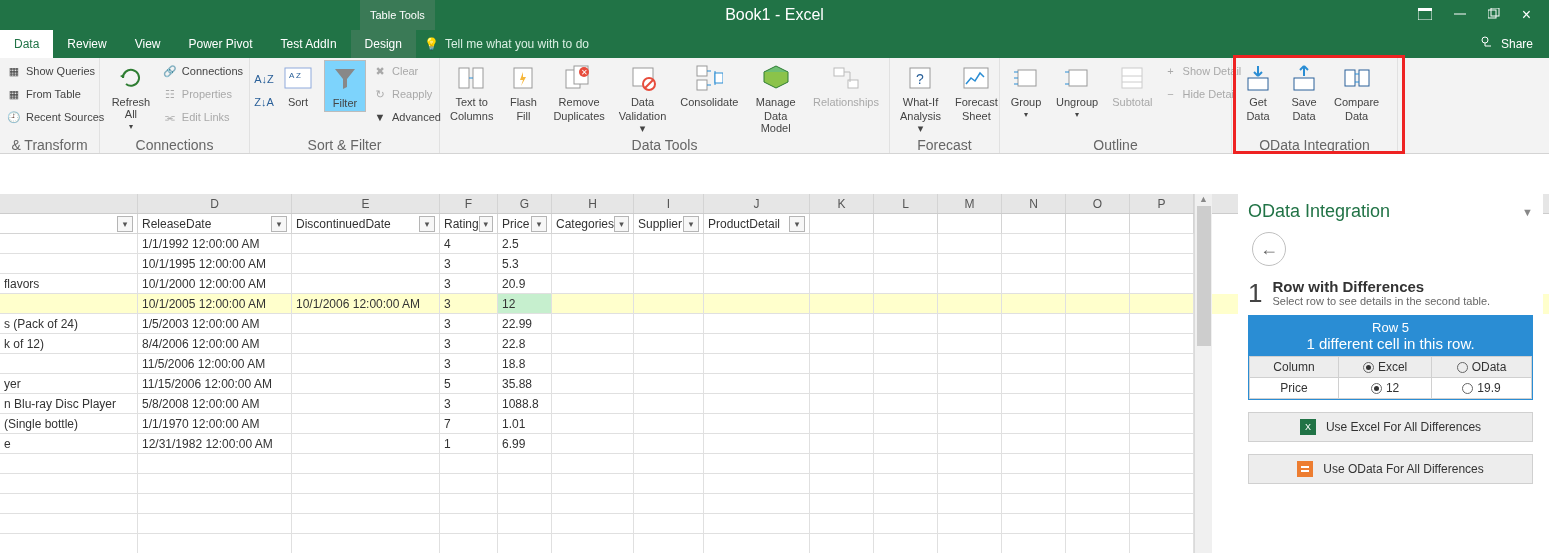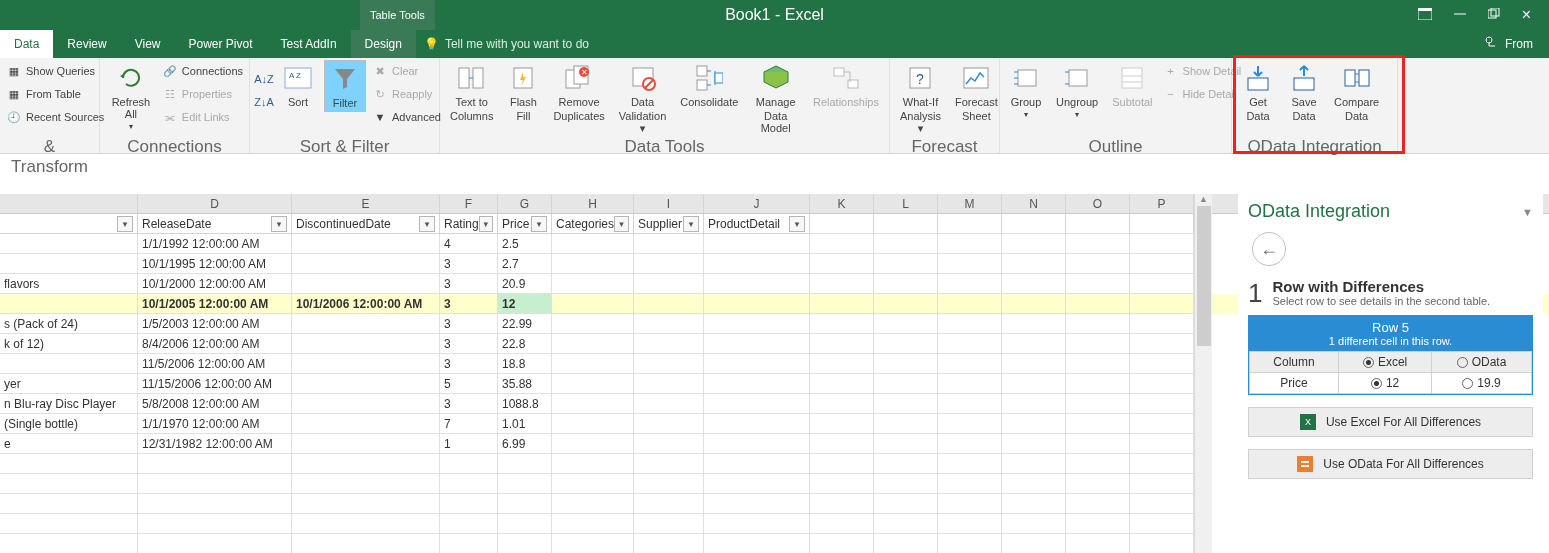--- a/index.html
+++ b/index.html
@@ -17,54 +17,54 @@
   .ribtab { padding: 0 14px; display: flex; align-items: center; cursor: default; }
   .ribtab.active { background: #fff; color: #217346; }
   .ribtab.design { background: #3a7a56; }
   .tellme { display: flex; align-items: center; gap: 6px; margin-left: 8px; color: #d9efe3; font-size: 12px; }
   .share { margin-left: auto; display: flex; align-items: center; gap: 6px; padding-right: 16px; color:#fff; }
 
   
   .ribbon { height: 96px; background: #f3f3f3; border-bottom: 1px solid #d4d4d4; display: flex; position: relative; }
   .group { border-right: 1px solid #e1e1e1; display: flex; flex-direction: column; padding: 2px 6px 0 6px; }
   .group-body { flex: 1; display: flex; align-items: flex-start; gap: 6px; }
-  .group-label { height: 16px; text-align: center; font-size: 17px; color: #666; }
+  .group-label { height: 16px; text-align: center; font-size: 14px; color: #666; }
   .stack { display: flex; flex-direction: column; gap: 1px; font-size: 11px; color: #444; }
   .stack .line { display: flex; align-items: center; gap: 4px; height: 22px; white-space: nowrap; }
   .bigbtn { display: flex; flex-direction: column; align-items: center; justify-content: flex-end; width: auto; padding: 2px 4px; text-align: center; font-size: 11px; color: #444; gap: 2px; }
   .bigbtn .ico { width: 32px; height: 32px; display: flex; align-items: center; justify-content: center; }
   .dim { color: #a9a9a9; }
   .mini-ico { width:16px; height:16px; display:inline-flex; align-items:center; justify-content:center; }
   
 
   
   .col-strip { height: 20px; background: #e6e6e6; border-bottom: 1px solid #ccc; display: flex; margin-top: 40px; position: relative;}
   .col-cell { border-right: 1px solid #d4d4d4; text-align: center; font-size: 12px; color: #555; line-height: 20px; }
   .vscroll-strip { width: 18px; background: #f0f0f0; border-left:1px solid #dadada; }
 
   
   .hdr-row { height: 20px; display: flex; background: #fff; }
   .hdr-cell { border-right: 1px solid #d4d4d4; border-bottom: 1px solid #d4d4d4; font-size: 12px; padding: 0 4px; display: flex; align-items: center; justify-content: space-between; background: #fff; }
   .hdr-cell .dd { width: 16px; height: 16px; border: 1px solid #b5b5b5; background: #f7f7f7; display:flex; align-items:center; justify-content:center; font-size:9px; color:#555;}
   .grid-row { height: 20px; display:flex; }
   .cell { border-right:1px solid #e0e0e0; border-bottom:1px solid #e0e0e0; padding:0 4px; font-size:12px; display:flex; align-items:center; overflow:hidden; white-space:nowrap; }
-  .row-hi { background: #ffffcc; font-weight: bold; }
+  .row-hi { background: #ffffcc; }
   .cell-hi { background: #c6efce; }
 
   
   .right-pane { position:absolute; left: 1238px; top: 193px; right: 6px; bottom: 0; background:#fff; padding: 8px 10px; }
   .pane-title { color:#217346; font-size:18px; font-weight:400; display:flex; justify-content:space-between; align-items:center; }
   .back-circle { width:34px; height:34px; border:1px solid #c0c0c0; border-radius:50%; display:flex; align-items:center; justify-content:center; margin:10px 0 12px 4px; color:#666; font-size:18px;}
   .diff-head { display:flex; gap:10px; align-items:flex-start; margin-bottom:6px; }
   .diff-head .num { font-size:26px; font-weight:300; color:#444; }
   .diff-head .tt { font-weight:600; font-size:15px; }
   .diff-head .sub { font-size:11px; color:#666; }
   .diff-box { border:1px solid #2a8dd4; }
   .diff-box .banner { background:#2a8dd4; color:#fff; text-align:center; padding:4px 0; font-size:13px; }
-  .diff-box .banner .sm { font-size:11px; display:block; }
+  .diff-box .banner .sm { font-size:15px; display:block; }
   .diff-table { width:100%; border-collapse:collapse; font-size:12px; }
   .diff-table th, .diff-table td { border:1px solid #d0d0d0; padding:3px 13px; text-align:center; }
   .diff-table th { background:#ededed; font-weight:400; }
   .radio { width:11px; height:11px; border:1px solid #666; border-radius:50%; display:inline-block; vertical-align:middle; margin-right:4px; position:relative;}
   .radio.sel::after { content:''; width:5px; height:5px; background:#333; border-radius:50%; position:absolute; left:2px; top:2px;}
   .wide-btn { width:100%; background:#ededed; border:1px solid #d0d0d0; padding:6px 4px; font-size:12px; margin-top:12px; display:flex; align-items:center; justify-content:center; gap:10px;}
   .xl-ico { width:16px; height:16px; background:#217346; color:#fff; font-size:9px; display:inline-flex; align-items:center; justify-content:center;}
   .od-ico { width:16px; height:16px; background:#ed7d31; display:inline-flex; align-items:center; justify-content:center;}
 
   .scroll-thumb { width: 14px; margin: 2px auto; background:#cdcdcd; }
@@ -97,28 +97,28 @@
 
 <div class="ribtabs">
   <div class="ribtab active">Data</div>
   <div class="ribtab">Review</div>
   <div class="ribtab">View</div>
   <div class="ribtab">Power Pivot</div>
   <div class="ribtab">Test AddIn</div>
   <div class="ribtab design">Design</div>
   <div class="tellme">
     <span>💡</span>
-    <span>Tell me with you want to do</span>
+    <span>Tell me what you with to do</span>
   </div>
   <div class="share">
     <span><svg width="14" height="14" viewBox="0 0 14 14">
           <circle cx="4" cy="4" r="3" fill="none" stroke="#fff"></circle>
           <path d="M4 7 v3 h6" fill="none" stroke="#fff"></path>
         </svg></span>
-    <span>From</span>
+    <span>Share</span>
   </div>
 </div>
 
 <div class="ribbon">
 
   <div class="group" style="width:100px">
     <div class="group-body">
       <div class="stack">
         <div class="line">
             <span class="mini-ico">▦</span>
@@ -482,21 +482,21 @@
       <div class="cell col-gen"></div>
       <div class="cell col-gen"></div>
       <div class="cell col-gen"></div>
       <div class="cell col-gen"></div>
     </div>
     <div class="grid-row">
       <div class="cell col-partial"></div>
       <div class="cell col-D">10/1/1995 12:00:00 AM</div>
       <div class="cell col-E"></div>
       <div class="cell col-F">3</div>
-      <div class="cell col-G">2.7</div>
+      <div class="cell col-G">5.3</div>
       <div class="cell col-H"></div>
       <div class="cell col-I"></div>
       <div class="cell col-J"></div>
       <div class="cell col-gen"></div>
       <div class="cell col-gen"></div>
       <div class="cell col-gen"></div>
       <div class="cell col-gen"></div>
       <div class="cell col-gen"></div>
       <div class="cell col-gen"></div>
     </div>

